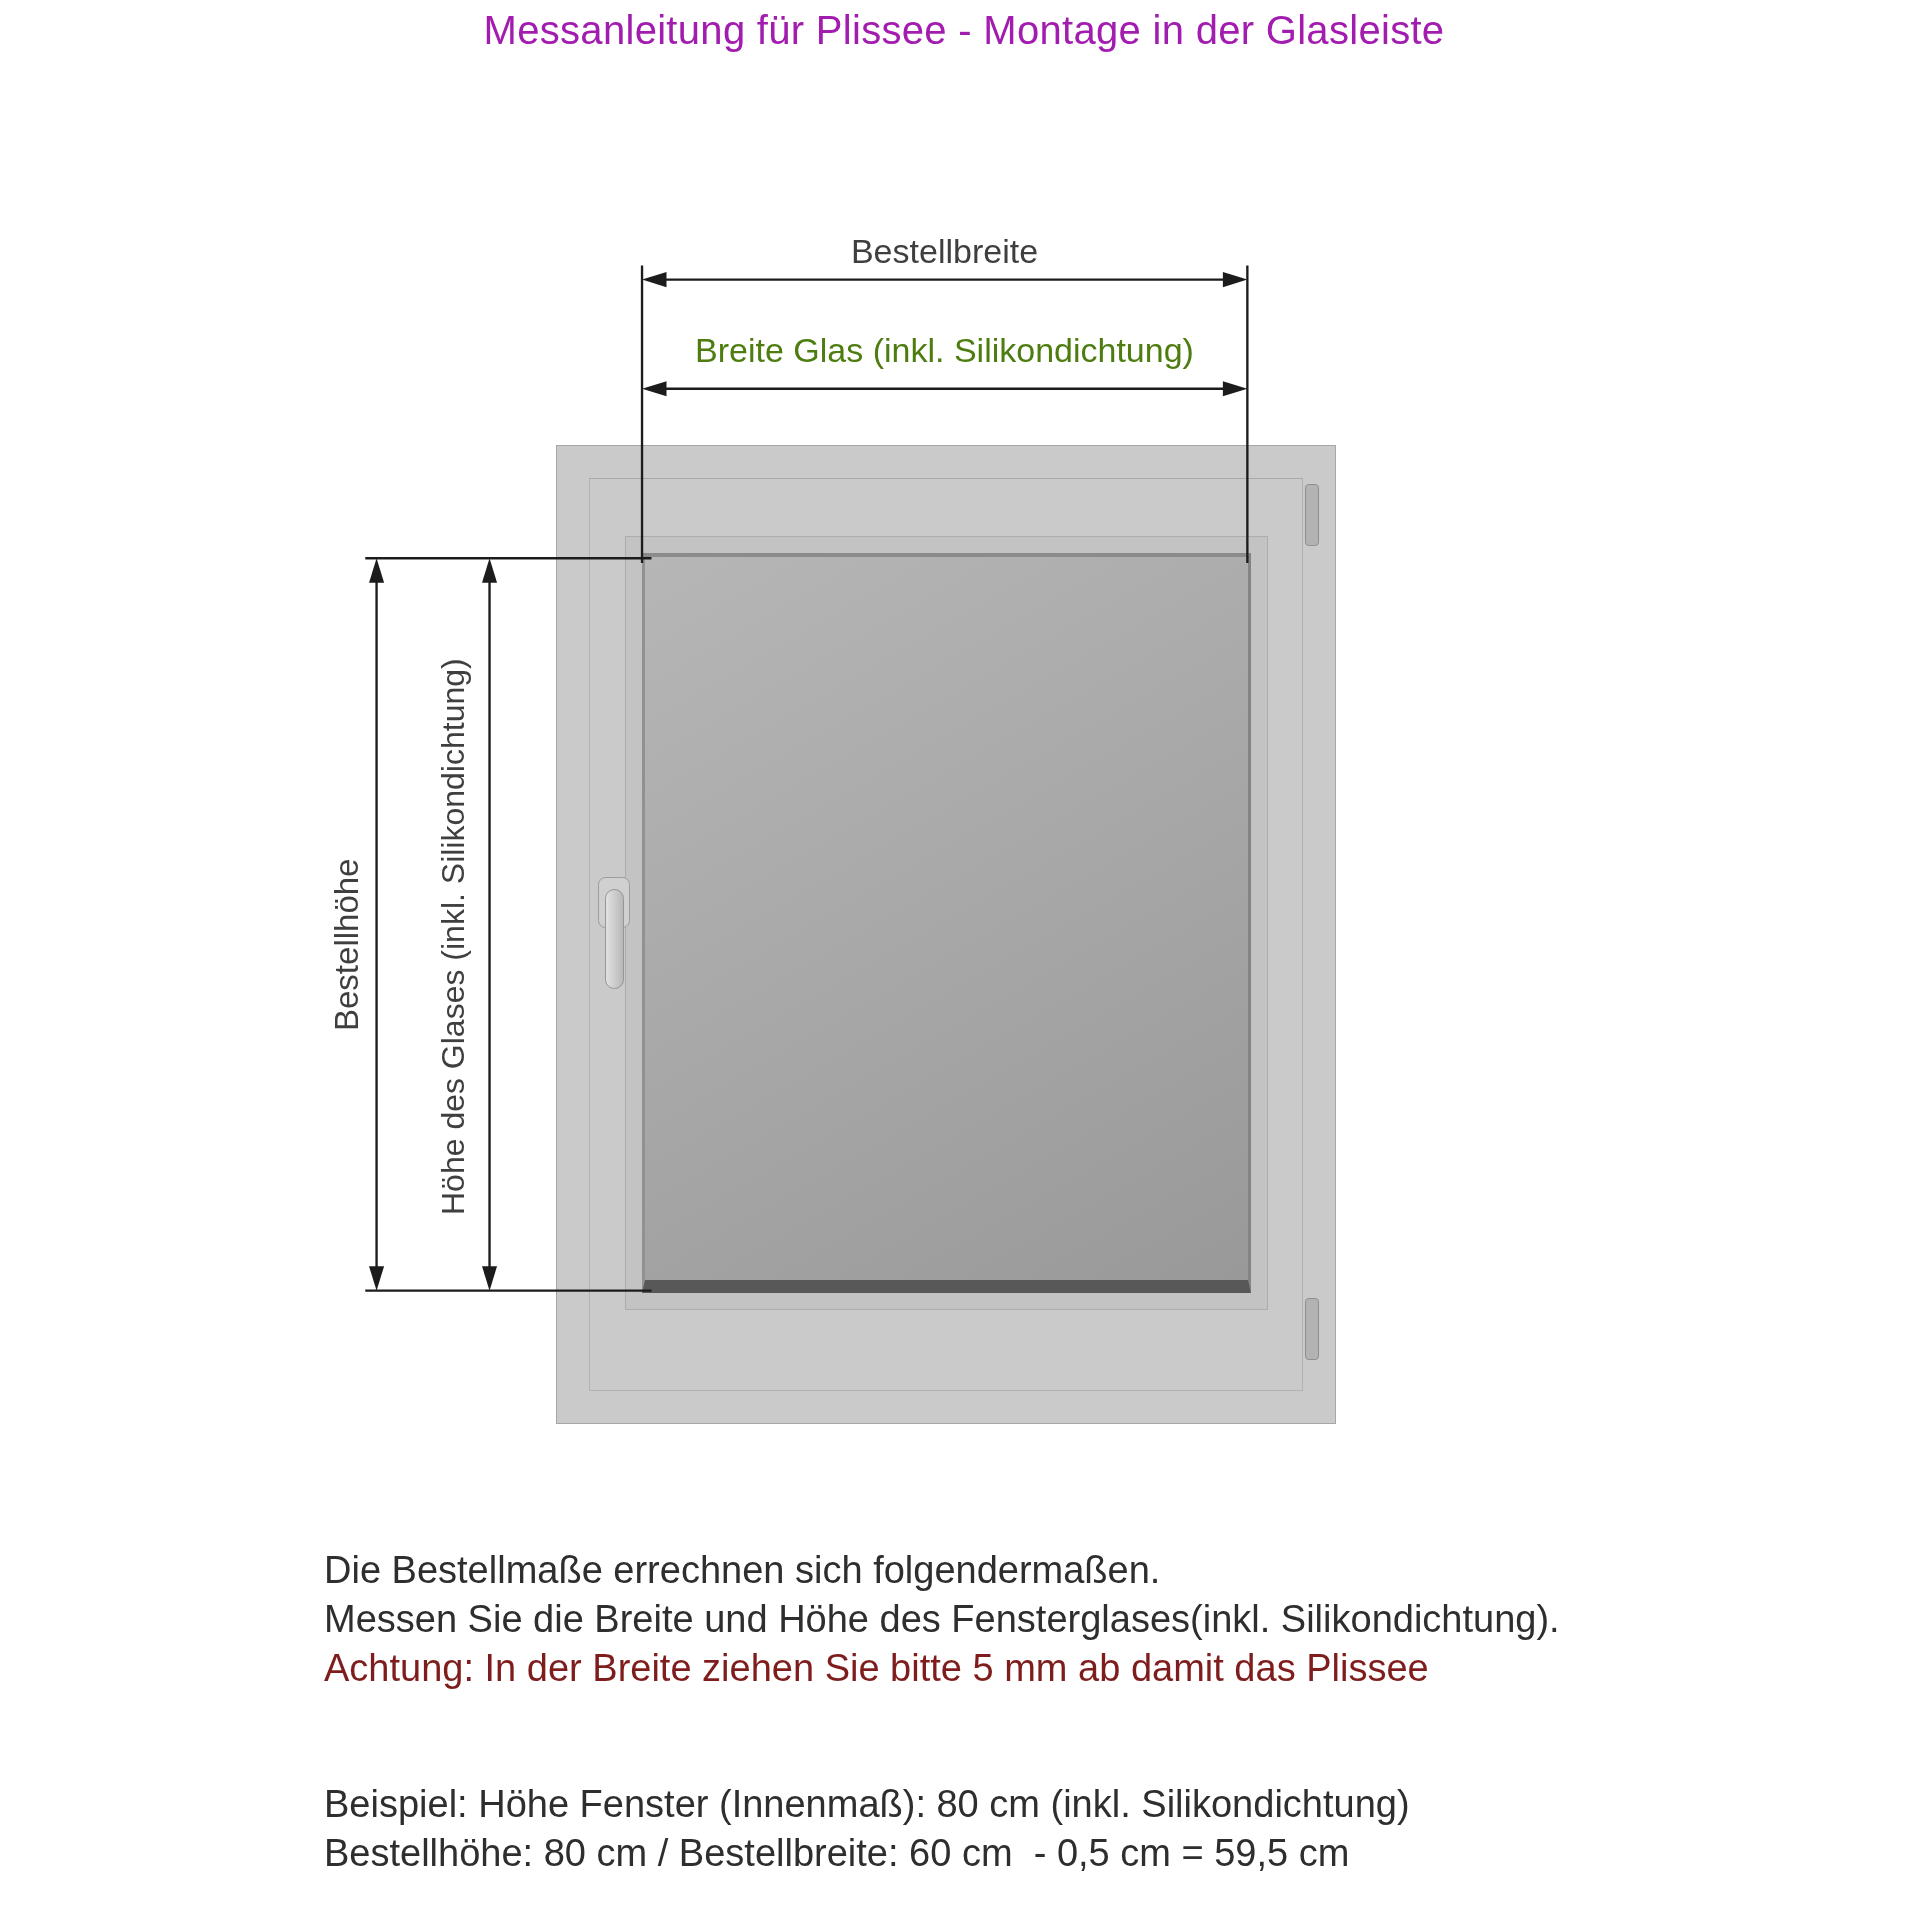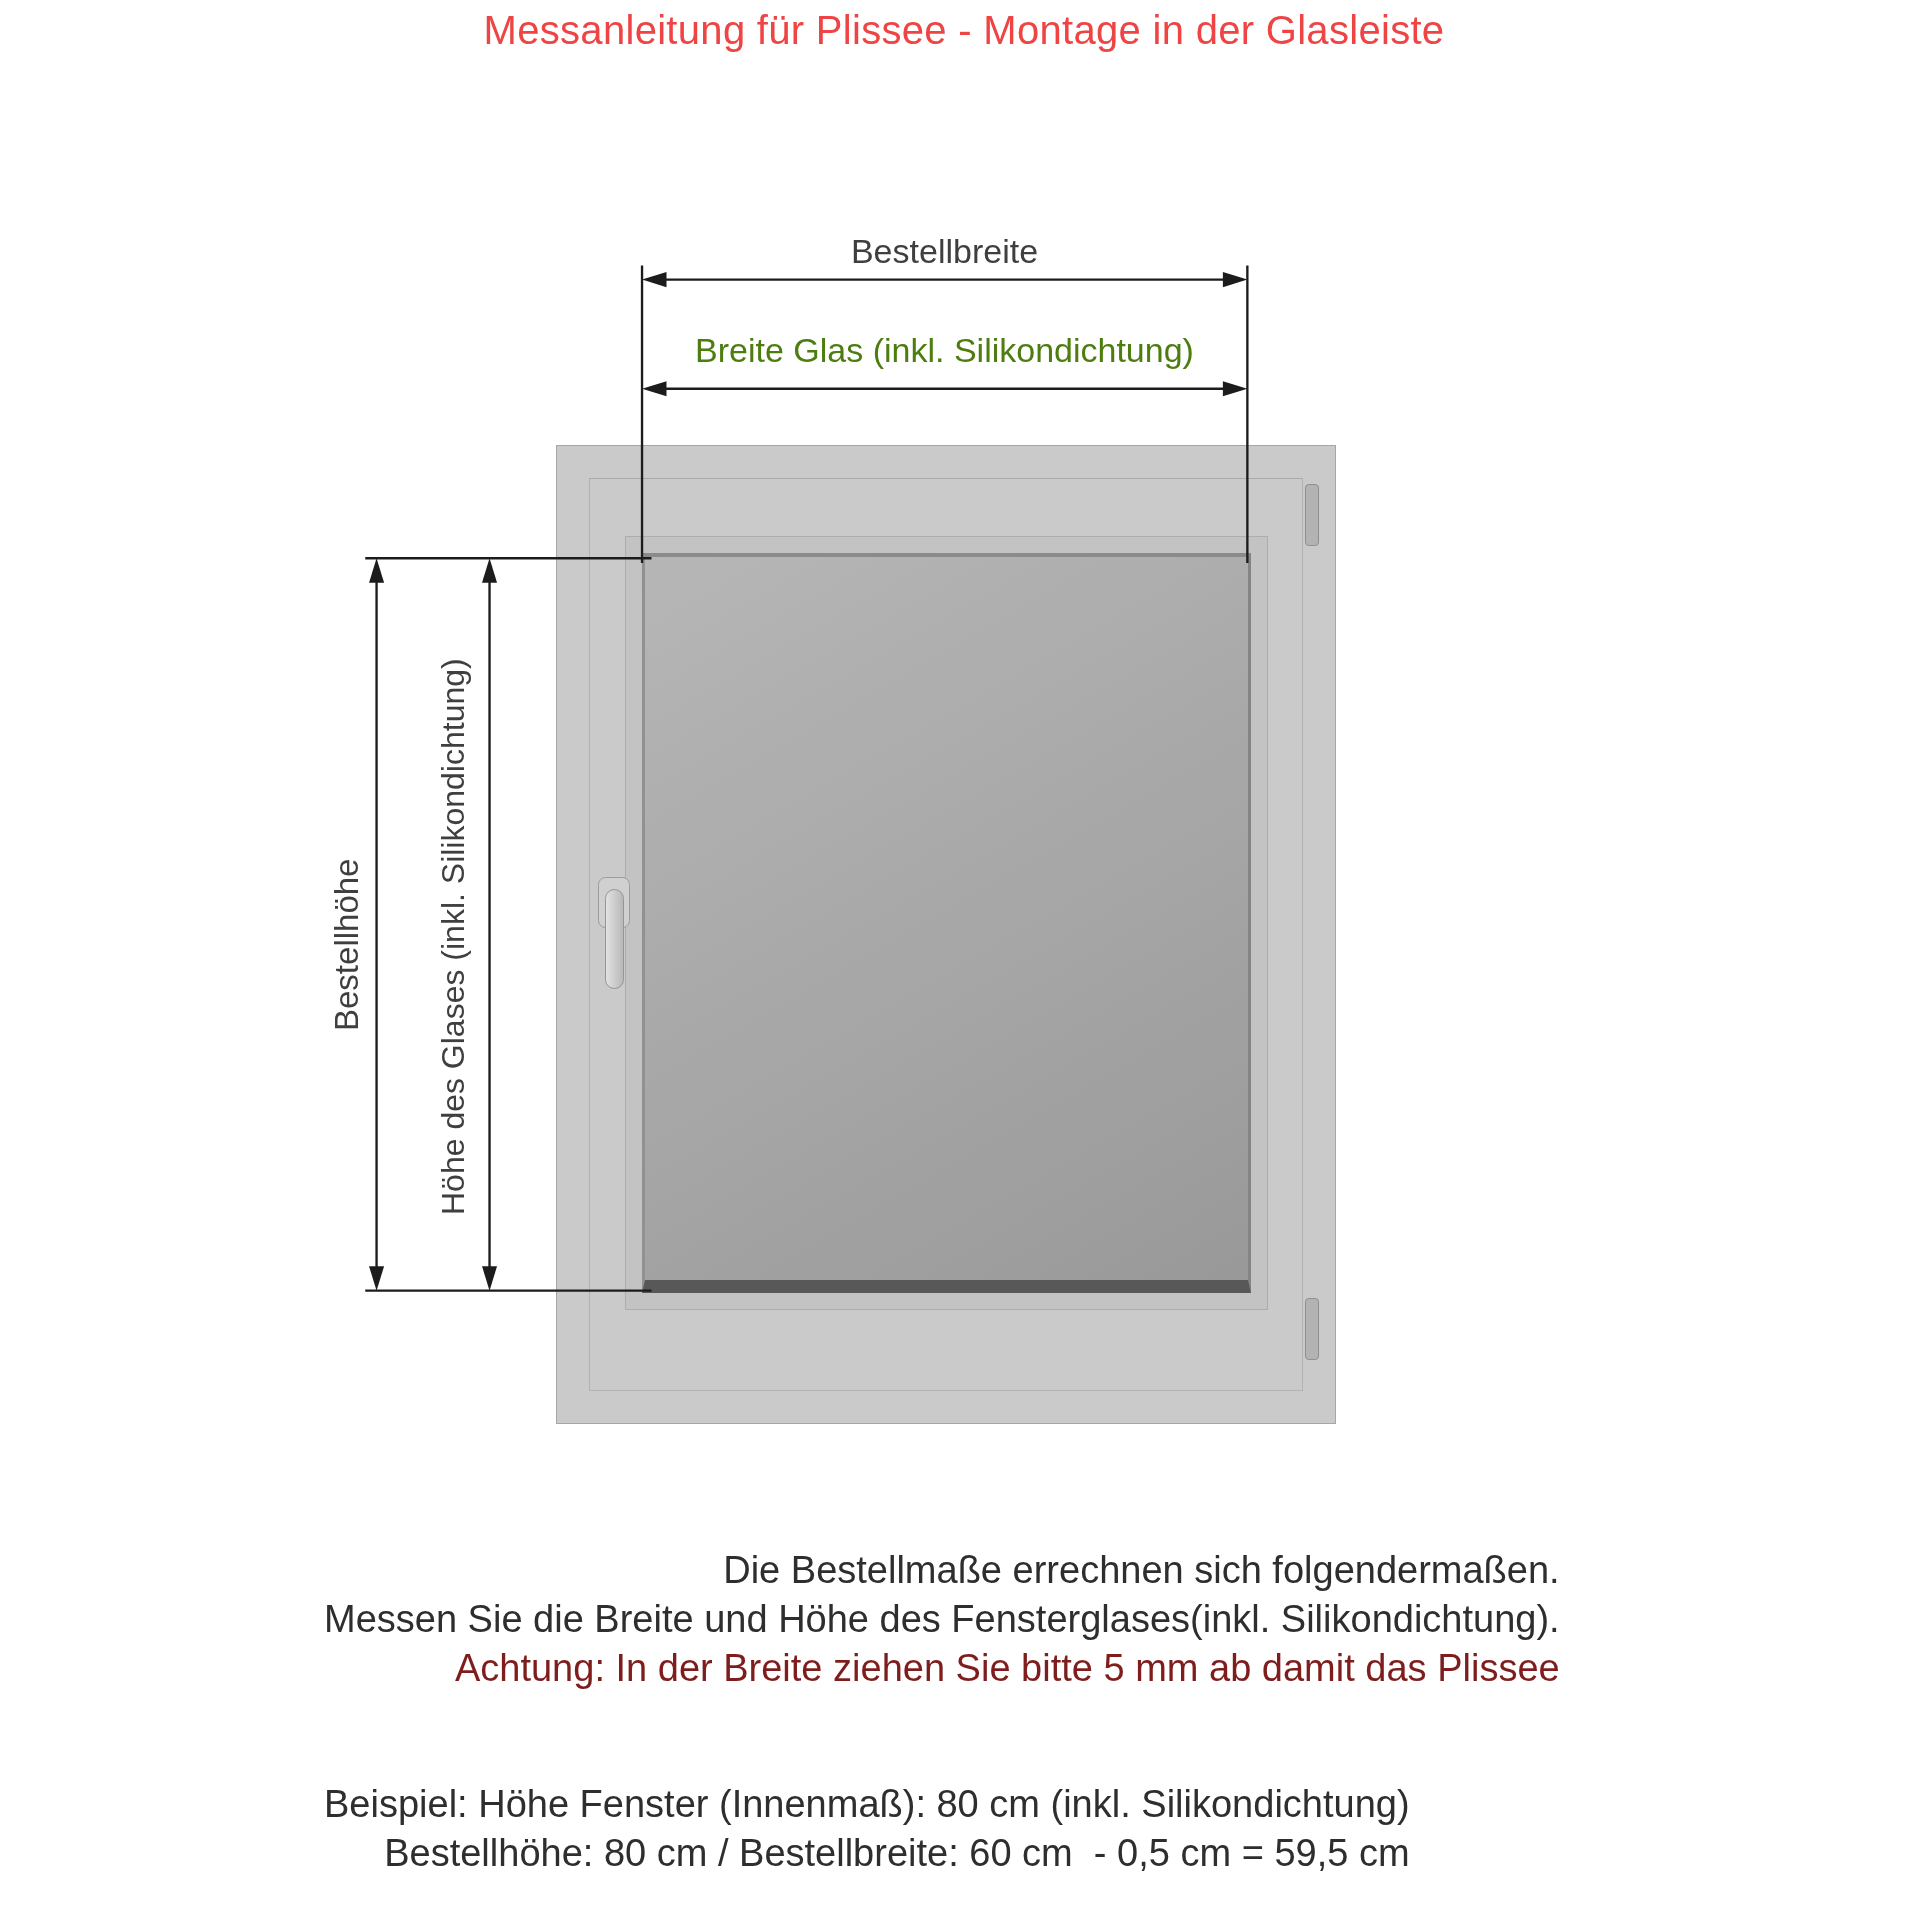--- a/index.html
+++ b/index.html
@@ -8,21 +8,21 @@
     width: 1928px; height: 1928px;
     position: relative; overflow: hidden;
     font-family: "Liberation Sans", "DejaVu Sans", sans-serif;
     color: #2e2e2e;
   }
   .page { position: absolute; inset: 0; }
 
   .page-title {
     position: absolute; top: 7.5px; left: 0; width: 100%;
     text-align: center; font-size: 40px; font-weight: 500;
-    color: #ef4444; letter-spacing: 0.3px;
+    color: #a21caf; letter-spacing: 0.3px;
   }
 
   .diagram { position: absolute; inset: 0; padding-left: 9px; }
 
   
   .dim-label {
     position: absolute; left: 642px; width: 605px;
     text-align: center; font-size: 34px; color: #3f3f3f; white-space: nowrap;
   }
   .dim-label.top    { top: 232px; }
@@ -70,21 +70,21 @@
     background: #b3b3b3; border: 1.9px solid #8e8e8e; border-radius: 3.8px;
   }
   .hinge-top { top: 38px; }
   .hinge-bottom { top: 852px; }
 
   svg.dims { position: absolute; left: 0; top: 0; pointer-events: none; }
   .dim-line { stroke: #1c1c1c; stroke-width: 2.5; fill: none; }
   .dim-head { fill: #1c1c1c; stroke: none; }
 
   
-  .copy { position: absolute; left: 324px; font-size: 38px; line-height: 49px; color: #2e2e2e; text-align: right; }
+  .copy { position: absolute; left: 324px; font-size: 38px; line-height: 49px; color: #2e2e2e; }
   .copy p { white-space: pre-wrap; }
   .copy.instructions { top: 1546px; }
   .copy.example { top: 1780px; }
   .warn { color: #7f1d1d; }
   .indent { padding-left: 156px; }
 </style>
 </head>
 <body>
 
 <div class="page">

